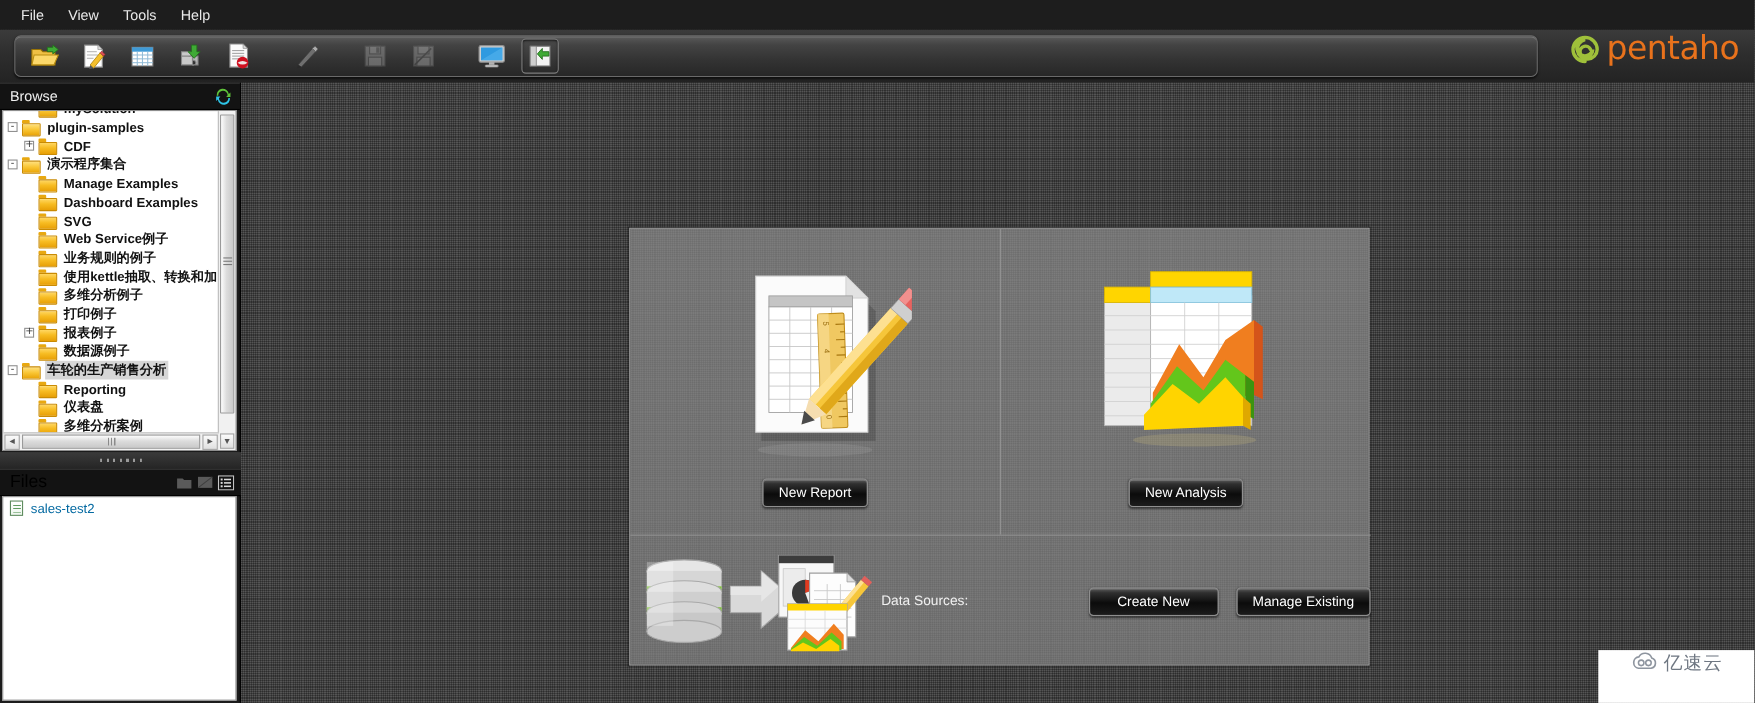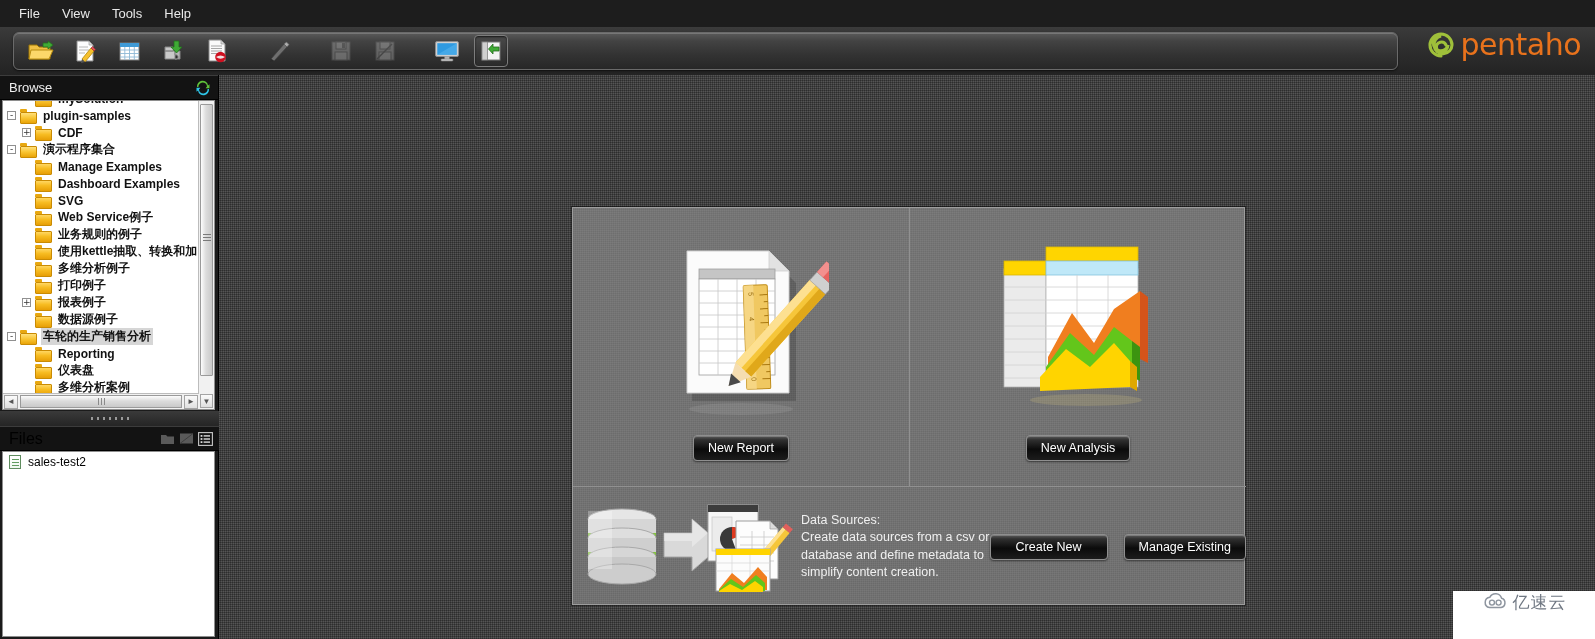--- a/index.html
+++ b/index.html
@@ -199,21 +199,21 @@
     padding: 0 6px 0 9px;
   }
   #files-body {
     position: absolute; top: 376px; left: 2px;
     width: 213px; height: 186px;
     background: #fff; border: 1px solid #8e8e8e;
     overflow: hidden;
   }
   .file-row {
     height: 20px; display: flex; align-items: center;
-    padding-left: 6px; font-size: 12px; color: #000000;
+    padding-left: 6px; font-size: 12px; color: #0369a1;
     cursor: default;
   }
   .file-ico {
     width: 12px; height: 14px; margin-right: 7px; position: relative;
     background: linear-gradient(180deg,#ffffff,#eef6ee);
     border: 1px solid #5f8c5f;
   }
   .file-ico::after {
     content: ""; position: absolute; left: 2px; top: 3px;
     width: 7px; height: 7px;
@@ -741,21 +741,20 @@
             <line x1="170" y1="58" x2="170" y2="94"></line>
         </g>
         <path d="M139 92 L152 76 L164 86 L178 70 L187 80 L187 93 L139 93 Z" fill="#f07e1f"></path>
         <path d="M139 93 L151 82 L163 90 L176 78 L185 86 L185 94 L139 94 Z" fill="#63c61b"></path>
         <path d="M139 94 L150 87 L162 93 L175 84 L183 90 L183 95 L139 95 Z" fill="#ffd400"></path>
       </svg>
     </div>
 
     <div id="ds-text">
       <div>Data Sources:</div>
-      <div>Create data sources from a csv or database and define metadata to simplify content creation.</div>
     </div>
 
     <div id="ds-btns">
       <div class="dark-btn">Create New</div>
       <div class="dark-btn">Manage Existing</div>
     </div>
   </div>
 </div>
 
 <div id="watermark">

